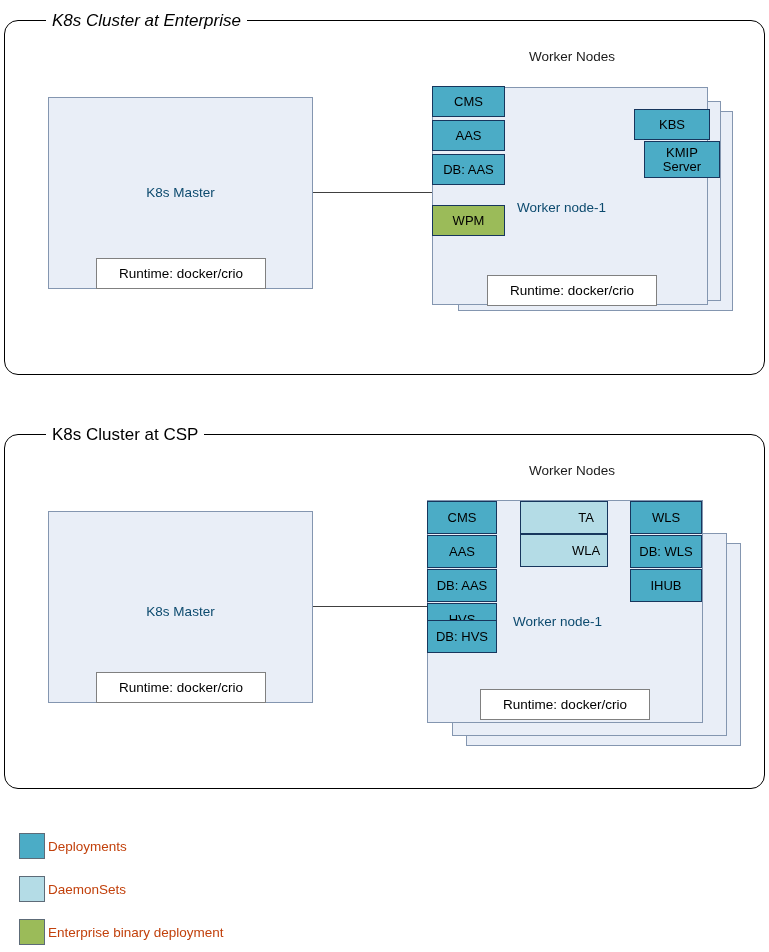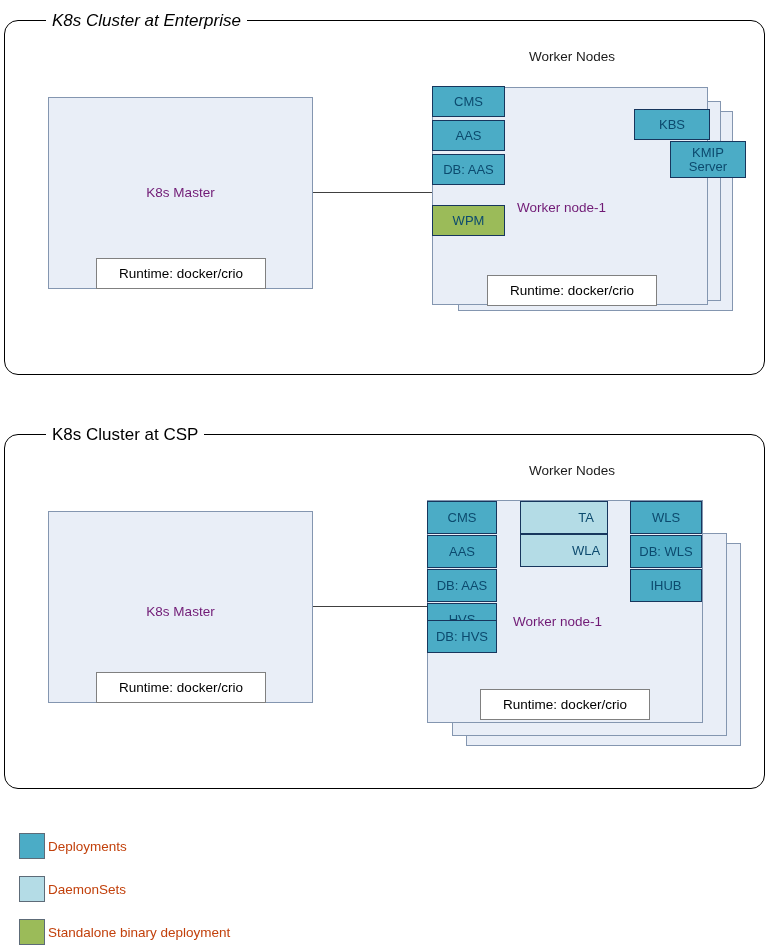--- a/index.html
+++ b/index.html
@@ -35,39 +35,39 @@
   }
 
   
   .panel {
     position: absolute;
     background: #e9eef7;
     border: 1px solid #8496b0;
   }
   .panel-label {
     position: absolute;
-    color: #701a75;
+    color: #0c4a6e;
     font-size: 13.5px;
     white-space: nowrap;
   }
   .section-header {
     position: absolute;
     color: #1a1a1a;
     font-size: 13.5px;
     white-space: nowrap;
   }
 
   
   .svc {
     position: absolute;
     display: flex;
     align-items: center;
     justify-content: center;
     font-size: 13px;
-    color: #0c4a6e;
+    color: #000000;
     border: 1px solid #17365d;
     text-align: center;
     line-height: 1.05;
   }
   .svc.deployment  { background: #4bacc6; }
   .svc.daemonset   { background: #b4dce6; padding-left: 44px; }
   .svc.standalone  { background: #9bbb59; }
 
   
   .runtime {
@@ -125,21 +125,21 @@
     <div class="panel-label" style="left:84px; top:112px;">Worker node-1</div>
     <div class="runtime" style="left:54px; top:187px; width:170px; height:31px;">Runtime: docker/crio</div>
   </div>
 
   <div class="svc deployment" style="left:432px; top:86px; width:73px; height:31px;">CMS</div>
   <div class="svc deployment" style="left:432px; top:120px; width:73px; height:31px;">AAS</div>
   <div class="svc deployment" style="left:432px; top:154px; width:73px; height:31px;">DB: AAS</div>
   <div class="svc standalone" style="left:432px; top:205px; width:73px; height:31px;">WPM</div>
 
   <div class="svc deployment" style="left:634px; top:109px; width:76px; height:31px;">KBS</div>
-  <div class="svc deployment" style="left:670px; top:141px; width:76px; height:37px; padding:0 4px;">KMIP Server</div>
+  <div class="svc deployment" style="left:644px; top:141px; width:76px; height:37px; padding:0 4px;">KMIP Server</div>
 
   <div class="cluster" style="left:4px; top:434px; width:761px; height:355px;"></div>
   <div class="cluster-title" style="left:46px; top:426px;">K8s Cluster at CSP</div>
 
   <div class="section-header" style="left:529px; top:463px;">Worker Nodes</div>
 
   <div class="connector" style="left:313px; top:606px; width:119px; height:1px;"></div>
 
   <div class="panel" style="left:48px; top:511px; width:265px; height:192px;">
     <div class="panel-label" style="left:0; right:0; top:92px; text-align:center;">K8s Master</div>
@@ -168,15 +168,15 @@
   <div class="svc deployment" style="left:630px; top:535px; width:72px; height:33px;">DB: WLS</div>
   <div class="svc deployment" style="left:630px; top:569px; width:72px; height:33px;">IHUB</div>
 
   <div class="legend-swatch" style="left:19px; top:833px; background:#4bacc6;"></div>
   <div class="legend-label" style="left:48px; top:839px;">Deployments</div>
 
   <div class="legend-swatch" style="left:19px; top:876px; background:#b4dce6;"></div>
   <div class="legend-label" style="left:48px; top:882px;">DaemonSets</div>
 
   <div class="legend-swatch" style="left:19px; top:919px; background:#9bbb59;"></div>
-  <div class="legend-label" style="left:48px; top:925px;">Standalone binary deployment</div>
+  <div class="legend-label" style="left:48px; top:925px;">Enterprise binary deployment</div>
 
 </div>
 
 </body></html>

